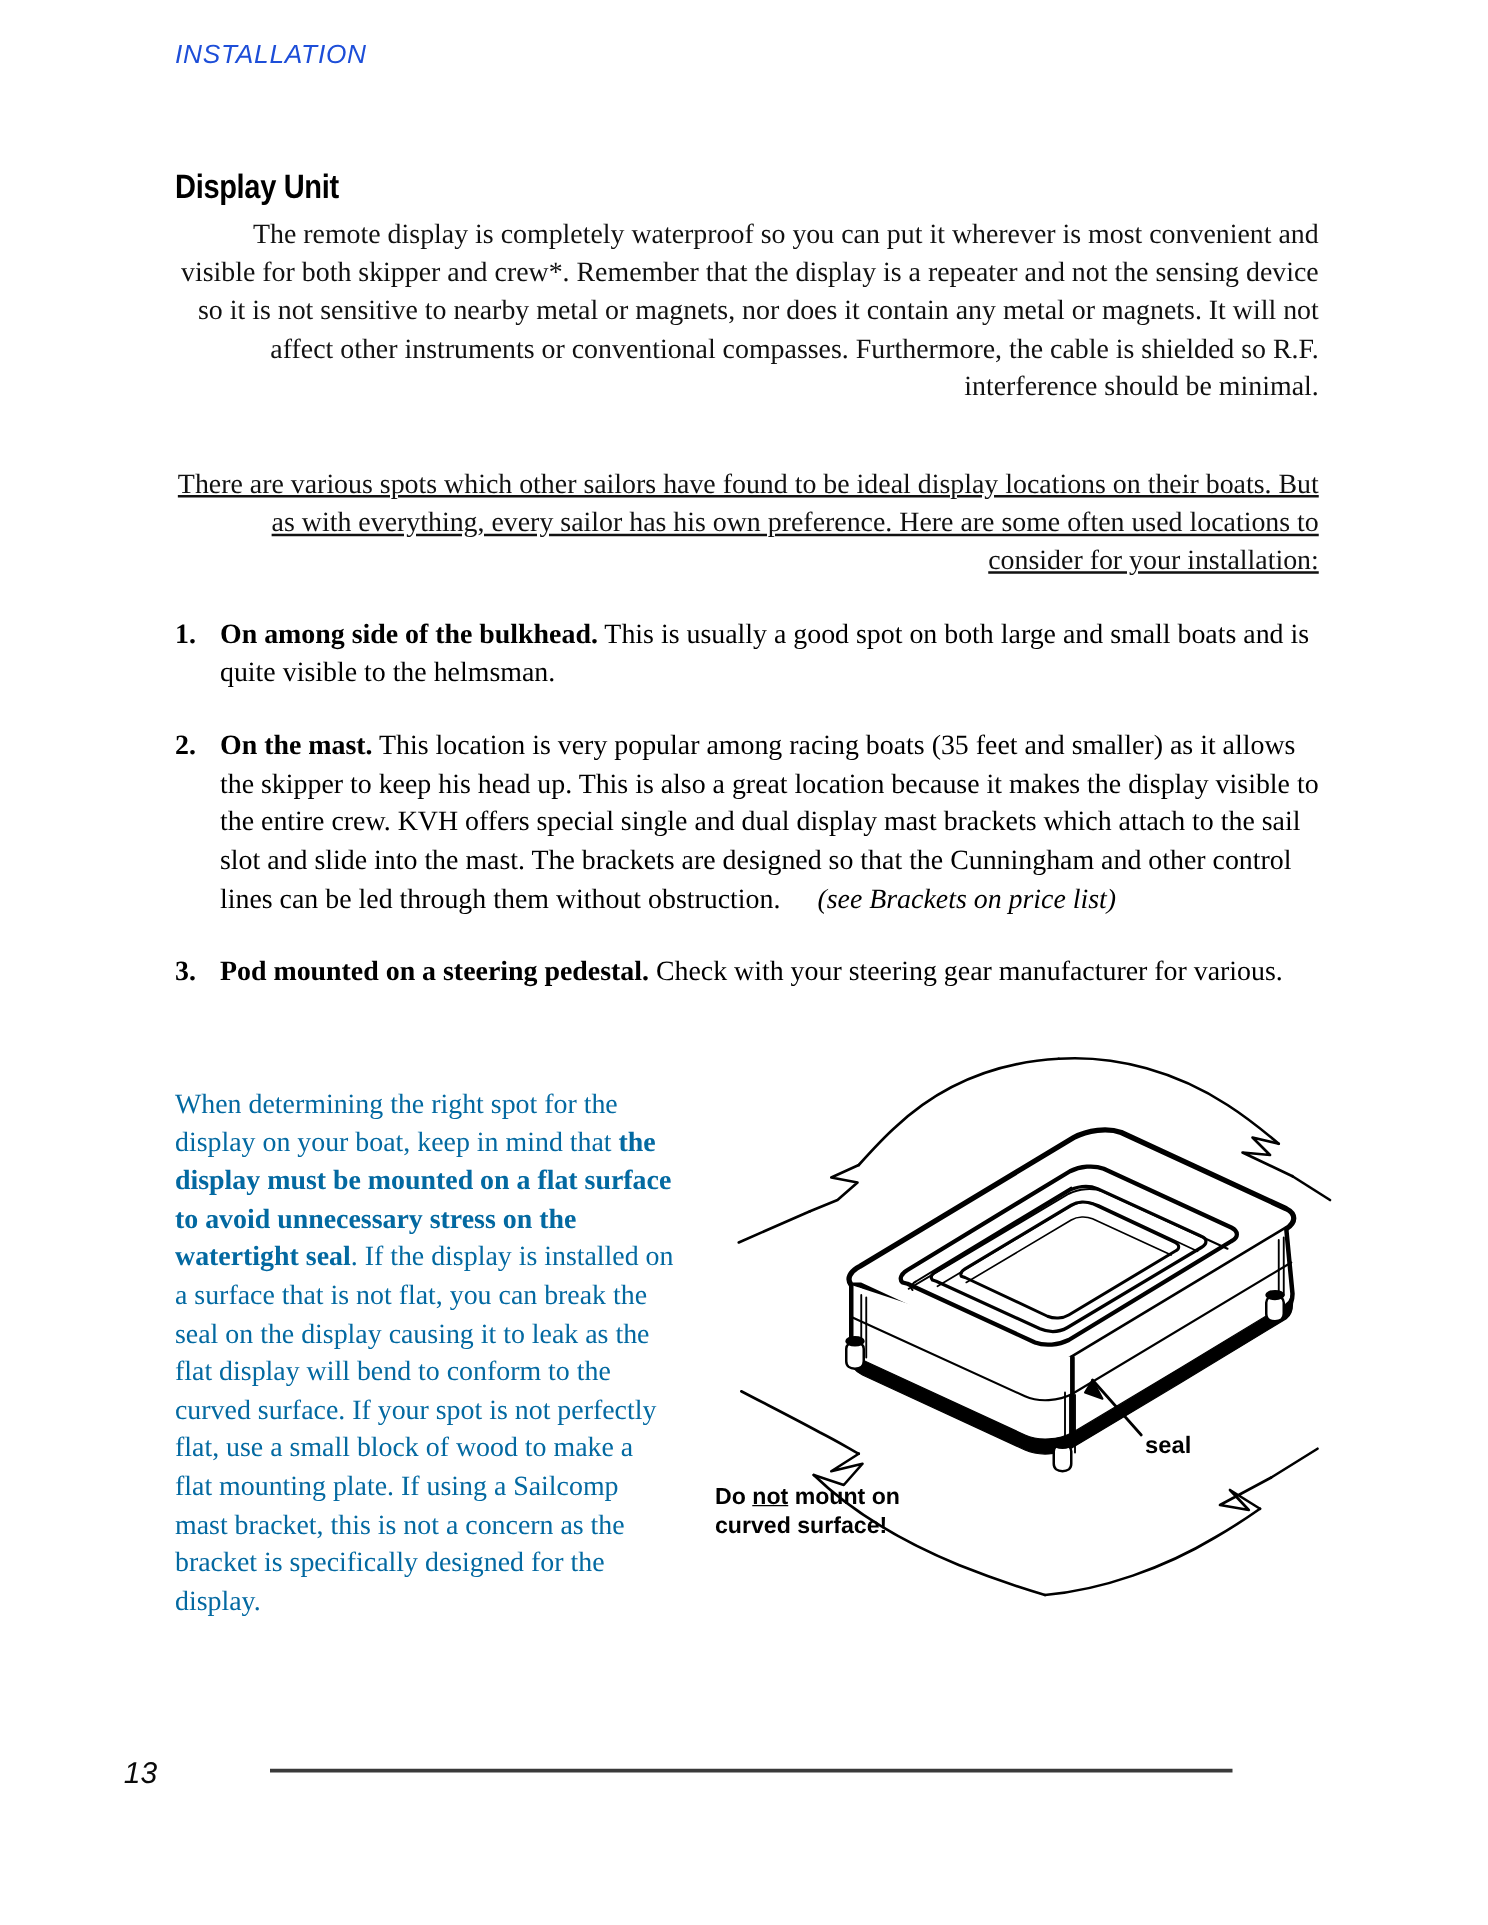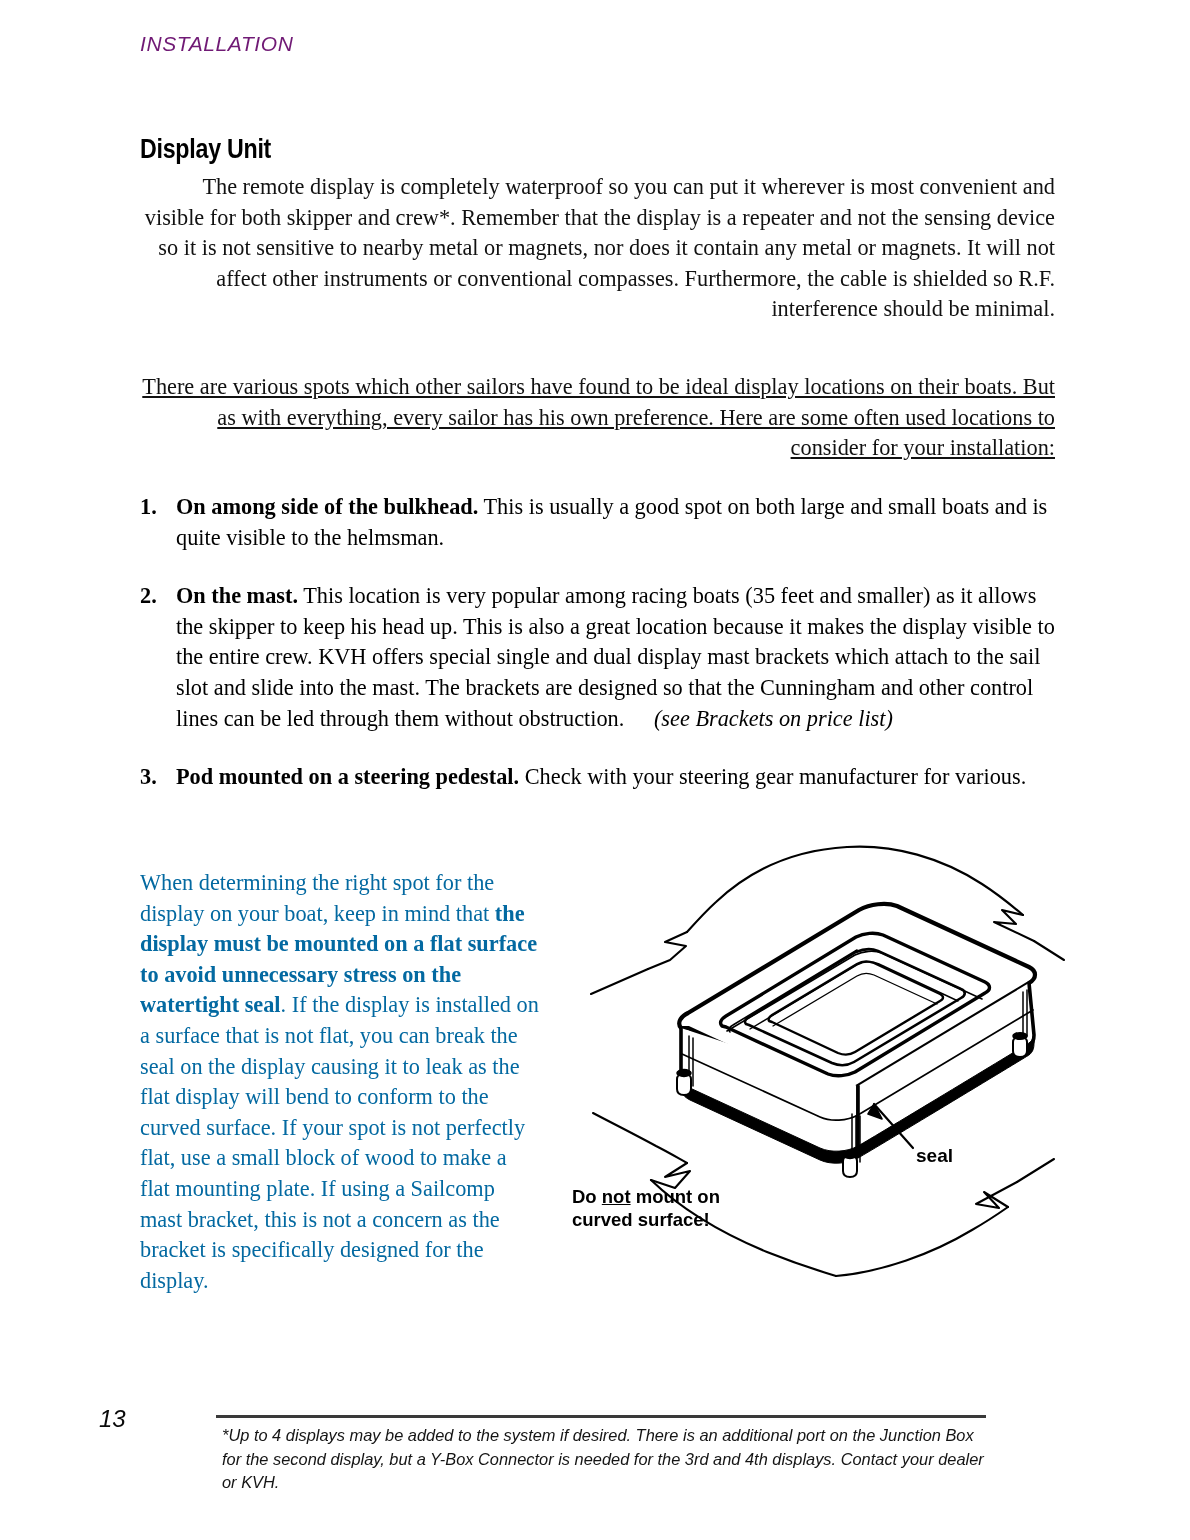--- a/index.html
+++ b/index.html
@@ -25,21 +25,21 @@
 
   
   .running-head {
     position: absolute;
     left: 140px;
     top: 32px;
     font-family: "Liberation Sans", "DejaVu Sans", sans-serif;
     font-style: italic;
     font-size: 21px;
     letter-spacing: 0.6px;
-    color: #701a75;
+    color: #1d4ed8;
   }
 
   
   .section-heading {
     position: absolute;
     left: 140px;
     top: 134px;
     font-family: "Liberation Sans", "DejaVu Sans", sans-serif;
     font-weight: bold;
     font-size: 27px;
@@ -281,15 +281,14 @@
     <div style="position:absolute; left:8px; top:355px; width:165px; text-align:left;
                 font-family:'Liberation Sans','DejaVu Sans',sans-serif; font-weight:bold;
                 font-size:18.5px; line-height:23px; color:#000;">
       <div><span>Do </span><span style="text-decoration:underline;">not</span><span> mount on</span></div>
       <div>curved surface!</div>
     </div>
   </div>
 
   <div class="page-number">13</div>
   <div class="footnote-rule"></div>
-  <div class="footnote">*Up to 4 displays may be added to the system if desired. There is an additional port on the Junction Box for the second display, but a Y-Box Connector is needed for the 3rd and 4th displays. Contact your dealer or KVH.</div>
 
 </div>
 
 </body></html>

